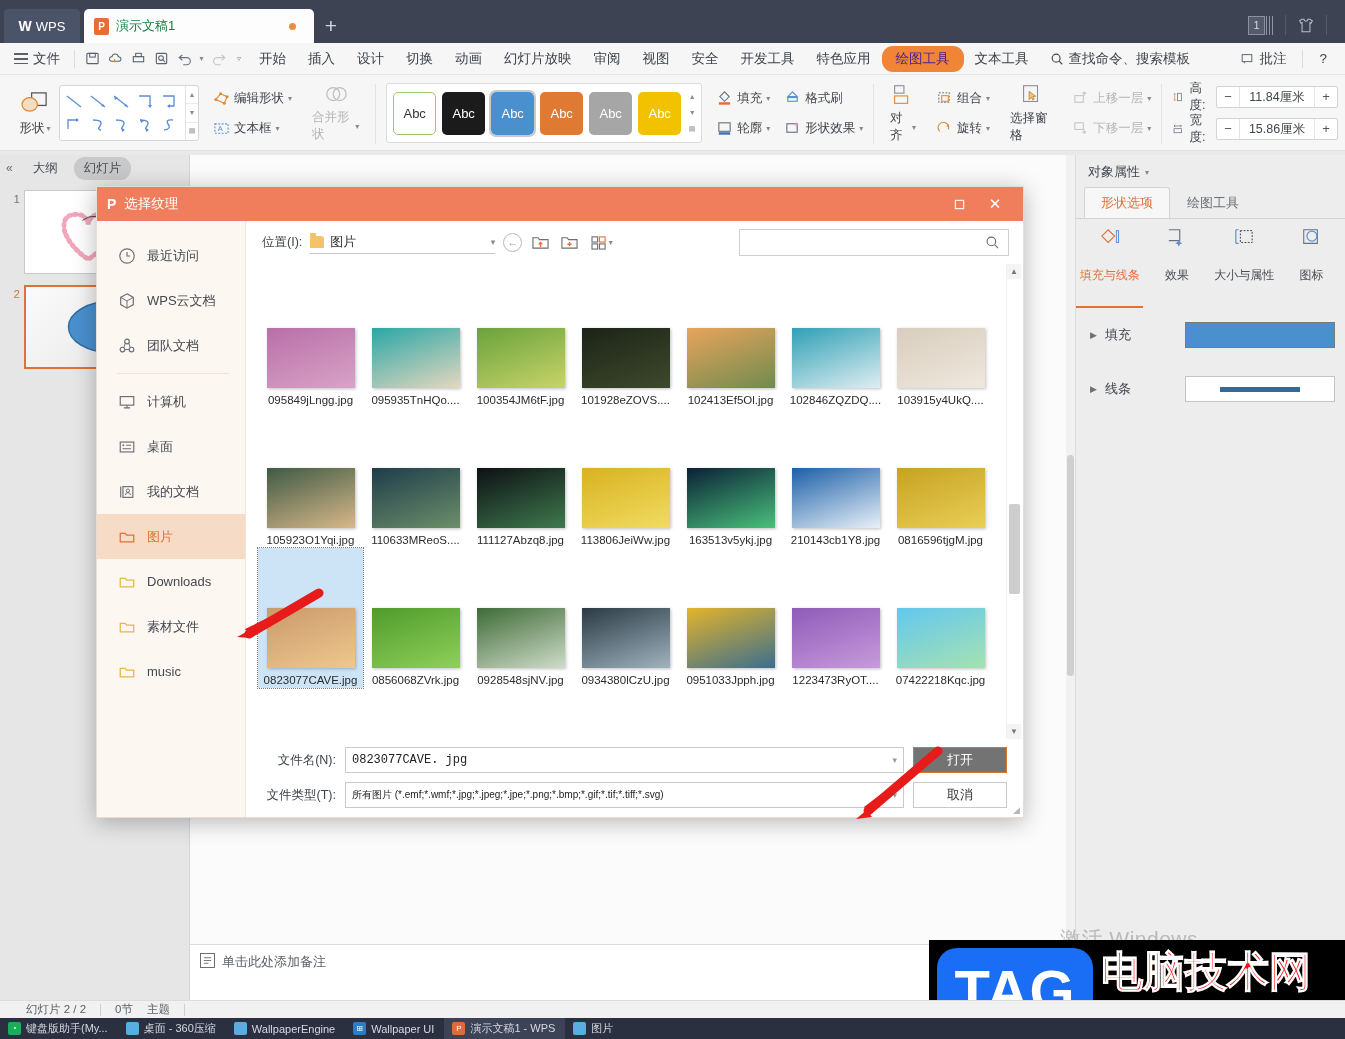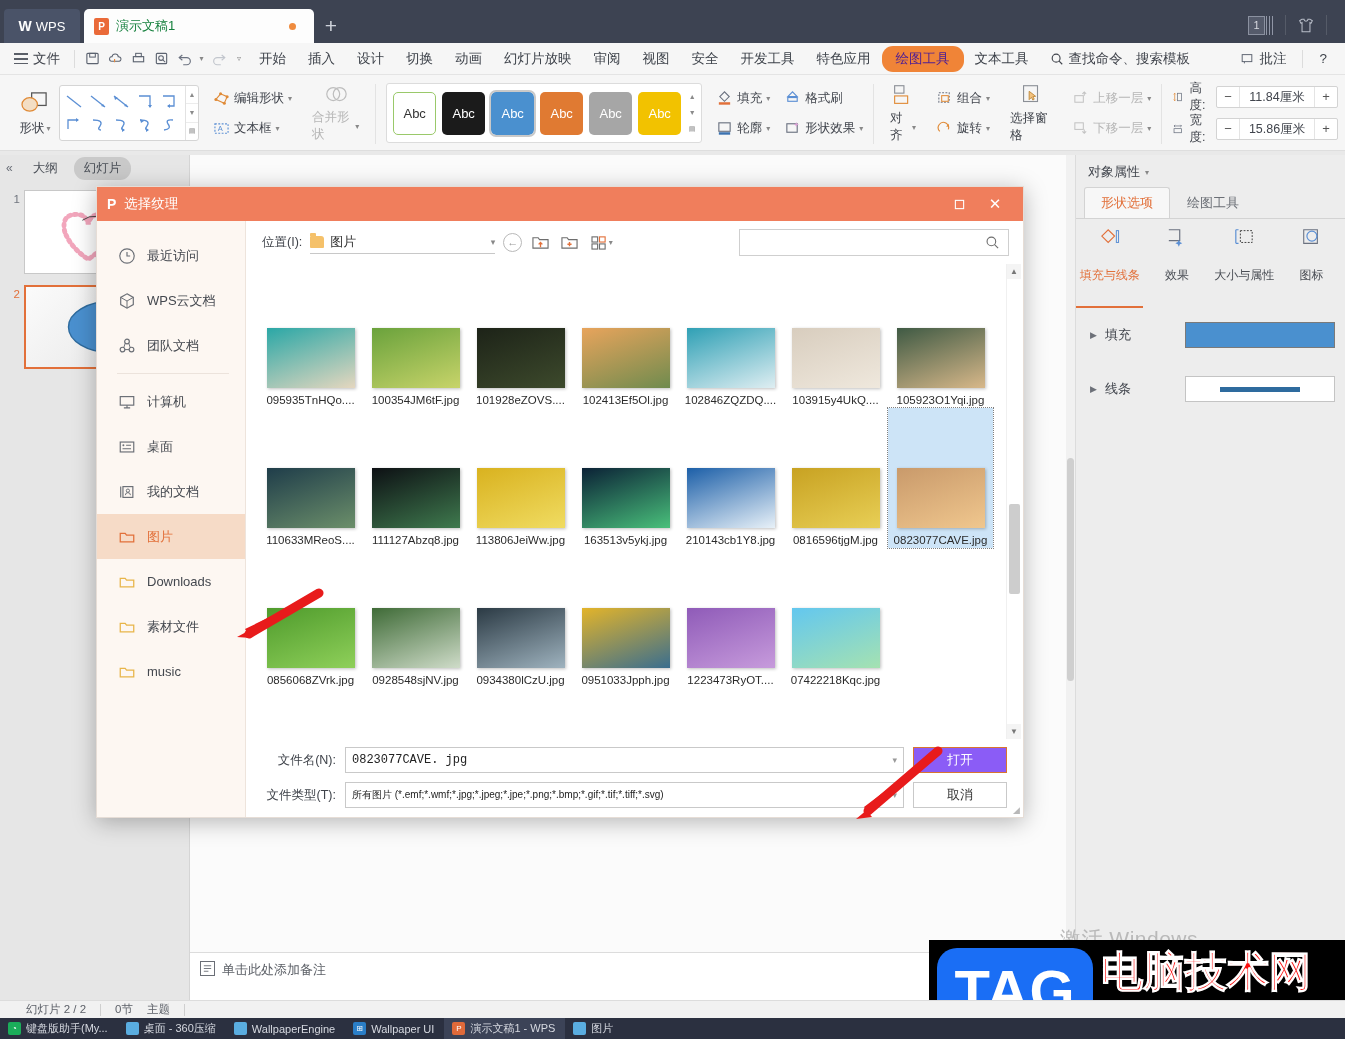--- a/index.html
+++ b/index.html
@@ -95,21 +95,21 @@
   .sp-list { flex:1; padding:6px 0 0 0; overflow:hidden; }
   .sp-item { display:flex; align-items:flex-start; gap:4px; padding:3px 8px 8px 6px;}
   .sp-num { width:14px;text-align:right;font-size:11.5px;color:#71767f;padding-top:3px;}
   .sp-thumb { width:148px;height:84px;background:#fff;border:1px solid #c8c8c8; position:relative; overflow:hidden;}
   .sp-item.active .sp-num { color:#e2703a; }
   .sp-item.active .sp-thumb { border:2px solid #e2703a; }
 
   
   #center { flex:1; background:#fbfbfb; position:relative; display:flex;flex-direction:column; }
   #canvasarea { flex:1; background:#fbfbfb; position:relative; }
-  #notesbar { height:48px; border-top:1px solid #dcdcdc; background:#fff; display:flex;align-items:flex-start;padding:8px 10px;gap:7px;color:#5b5f66;font-size:13px;}
+  #notesbar { height:56px; border-top:1px solid #dcdcdc; background:#fff; display:flex;align-items:flex-start;padding:8px 10px;gap:7px;color:#5b5f66;font-size:13px;}
   .note-ico { width:15px;height:15px;border:1.3px solid #6a6e76; display:flex;align-items:center;justify-content:center;}
   #vscroll-center { position:absolute; right:0; top:0; bottom:0; width:9px; background:#f1f1f1; }
   #vscroll-center .thumb { position:absolute; top:38%; left:1px; width:7px; height:28%; background:#cfcfcf; border-radius:4px;}
 
   
   #rightpanel { width:270px; background:#ededed; border-left:1px solid #dcdcdc; padding:8px 0 0 0; }
   .rp-title { font-size:13px; color:#41454d; padding:0 0 6px 12px; display:flex; align-items:center; gap:5px;}
   .rp-tabs { display:flex; padding-left:8px; border-bottom:1px solid #d3d3d3;}
   .rp-tab { padding:6px 16px; font-size:13px; color:#6b6f76; border:1px solid transparent; border-bottom:none;}
   .rp-tab.active { background:#f7f7f7; color:#e2703a; border-color:#d3d3d3; border-radius:3px 3px 0 0;}
@@ -163,21 +163,21 @@
   #grid-scroll .thumb { position:absolute; left:2px; width:11px; background:#cdcdcd; border-radius:2px; top:240px; height:90px;}
 
   #dlg-bottom { height:78px; padding:8px 16px 0 16px; background:#fff; }
   .brow { display:flex; align-items:center; gap:9px; margin-bottom:9px; }
   .blabel { width:74px; font-size:12.5px; color:#3f434a; text-align:right;}
   .bfield { flex:1; height:26px; border:1px solid #c9c9c9; background:#fff; display:flex; align-items:center; padding:0 6px; }
   .bfield .txt { flex:1; font-size:12.5px; color:#222; }
   .bfield .txt.mono { font-family:"Liberation Mono","DejaVu Sans Mono",monospace; font-size:12px;}
   .bfield .arr { font-size:9px; color:#9a9a9a; }
   .bbtn { width:94px;height:26px;display:flex;align-items:center;justify-content:center;font-size:13px;border:1px solid #c9c9c9;background:#fff;color:#333;}
-  .bbtn.primary { background:#8b5cf6; border-color:#d9752f; color:#fff; }
+  .bbtn.primary { background:#737373; border-color:#d9752f; color:#fff; }
   #dlg-resize { position:absolute; right:3px; bottom:2px; font-size:9px; color:#b8b8b8; }
 
   
   .arrow { position:absolute; pointer-events:none; }
 
   
   #activate { position:absolute; left:1060px; top:925px; font-size:21px; color:#b9b9b9; letter-spacing:.5px;}
   #watermark { position:absolute; left:929px; top:940px; width:416px; height:100px; background:#000; display:flex; align-items:center; gap:8px; padding-left:8px;}
   #wm-badge { width:156px;height:84px;background:#1a6ef5;border-radius:20px;display:flex;align-items:center;justify-content:center;
               color:#fff;font-size:58px;font-weight:bold;letter-spacing:1px;font-family:"Liberation Sans",sans-serif;}
@@ -838,20 +838,25 @@
               <circle cx="6.8" cy="6.8" r="4.6" fill="none" stroke="#6e6e6e" stroke-width="1.2"></circle>
               <path d="M10.2 10.2 L14 14" stroke="#6e6e6e" stroke-width="1.2"></path>
             </svg>
         </div>
       </div>
 
       <div id="filegrid-wrap">
         <div id="filegrid">
             <div class="fcell">
               <div class="fspacer"></div>
+              <div class="fthumb" style="background: linear-gradient(160deg, rgb(184, 111, 168) 0%, rgb(217, 163, 199) 100%);"></div>
+              <div class="fname">095849jLngg.jpg</div>
+            </div>
+            <div class="fcell">
+              <div class="fspacer"></div>
               <div class="fthumb" style="background: linear-gradient(160deg, rgb(42, 167, 166) 0%, rgb(229, 215, 191) 100%);"></div>
               <div class="fname">095935TnHQo....</div>
             </div>
             <div class="fcell">
               <div class="fspacer"></div>
               <div class="fthumb" style="background: linear-gradient(160deg, rgb(106, 162, 60) 0%, rgb(200, 212, 106) 100%);"></div>
               <div class="fname">100354JM6tF.jpg</div>
             </div>
             <div class="fcell">
               <div class="fspacer"></div>

